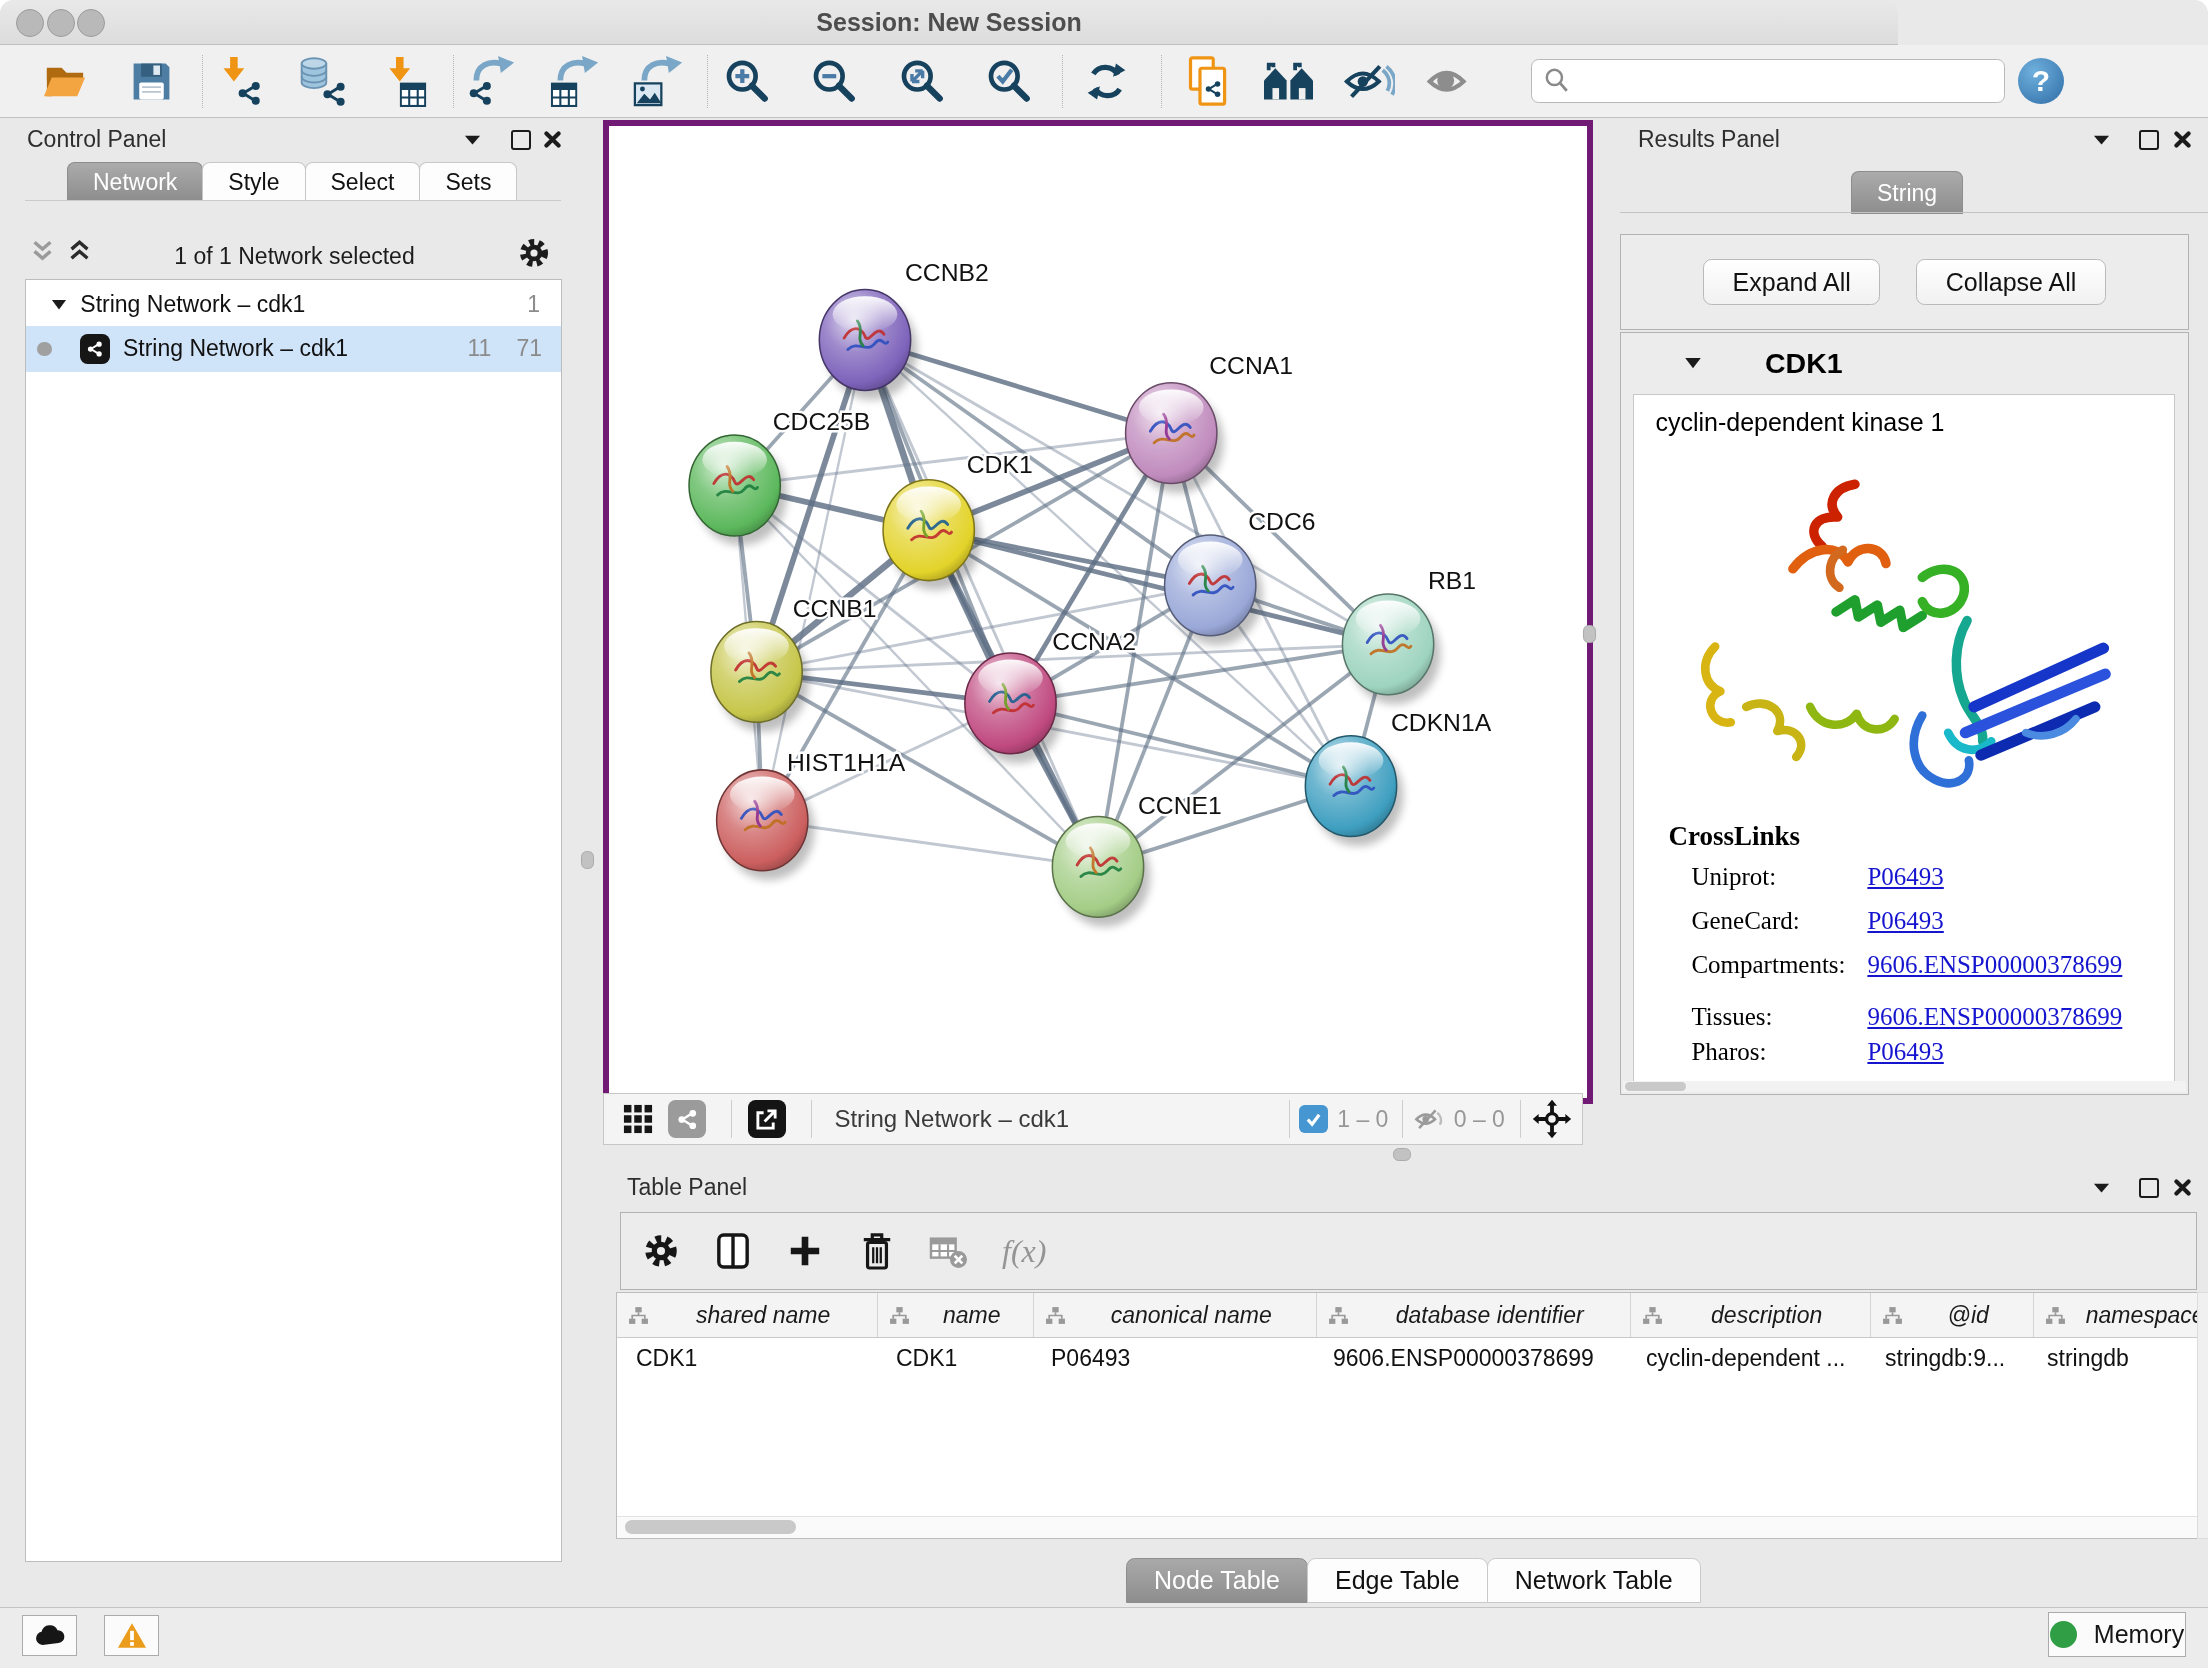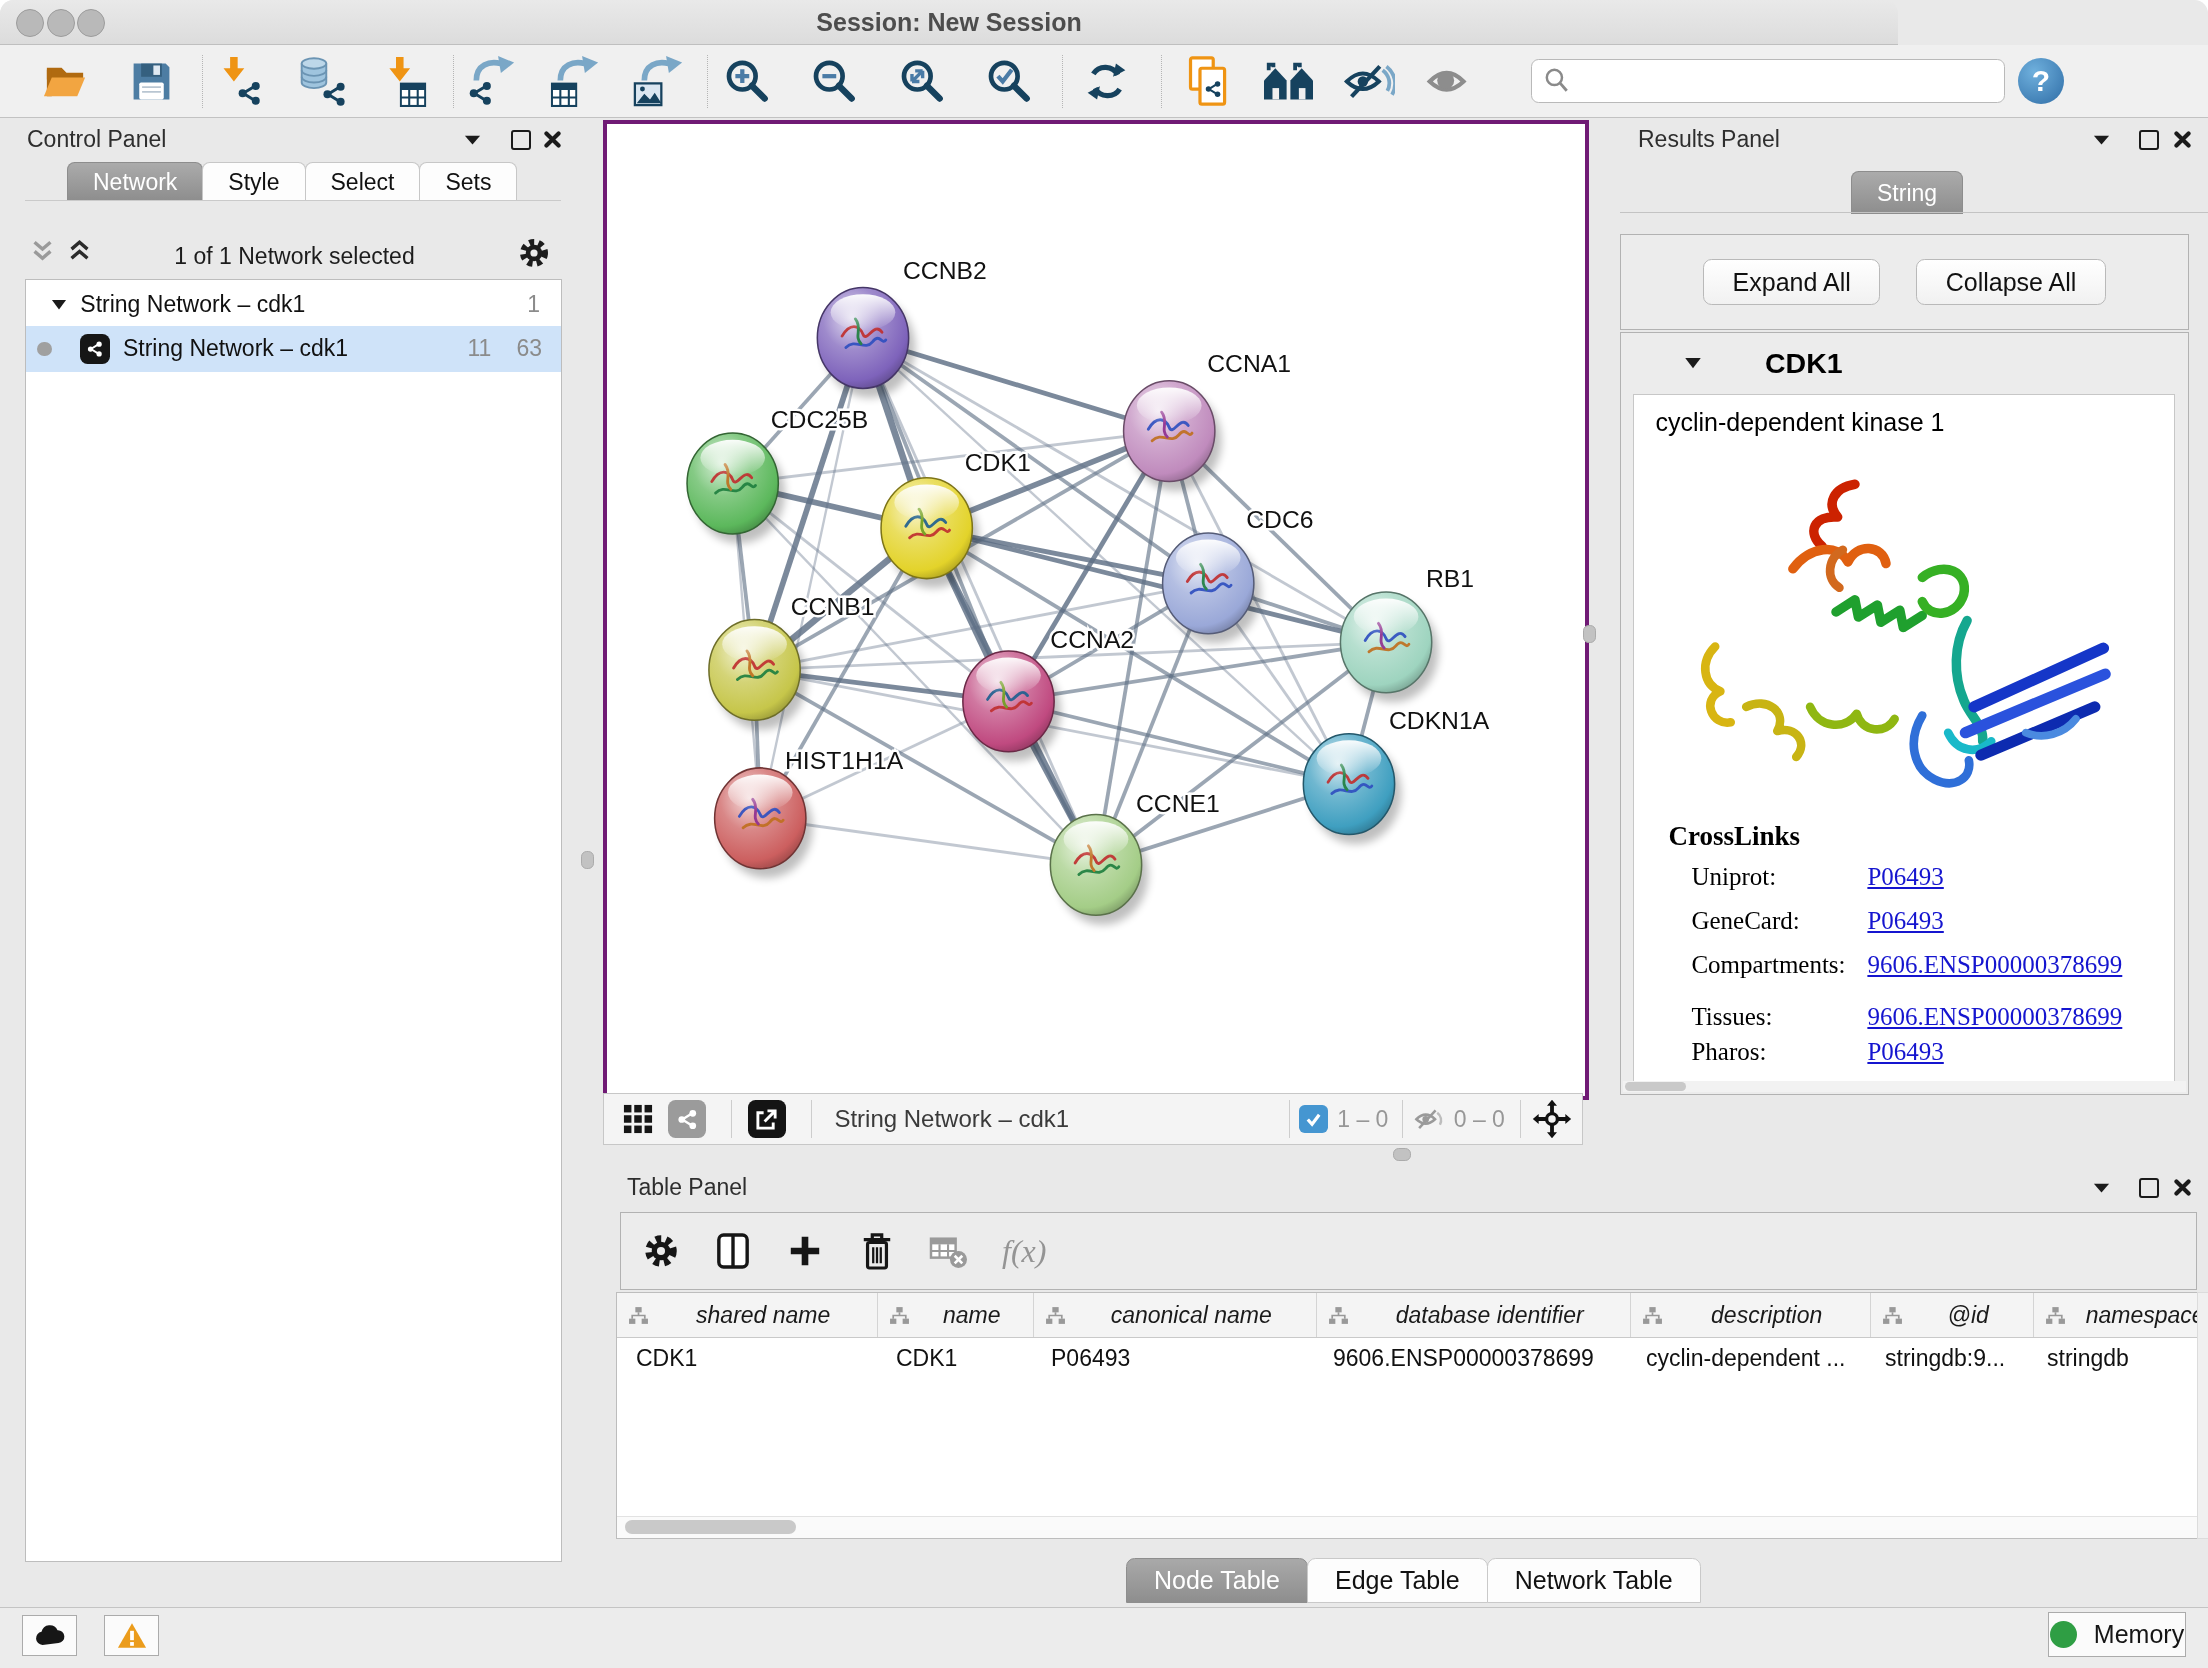--- a/index.html
+++ b/index.html
@@ -39,21 +39,21 @@
   
   .summary{font-size:23px;color:#1c1c1c;}
   .treerow{display:flex;align-items:center;font-size:23px;color:#111;}
   .cnt{color:#8b8b8b;}
   .rowsel{background:#cfe3f9;}
   .badge{width:29.5px;height:29.5px;border-radius:7.6px;background:#161616;color:#fff;
          display:flex;align-items:center;justify-content:center;}
   .badge.gray{background:#9b9b9b;}
   .dot{width:14.3px;height:14.3px;border-radius:50%;background:#a0a0a0;}
   
-  .netcanvas{left:603px;top:120px;width:978px;height:972px;background:#fff;border:4px solid #701a75;}
+  .netcanvas{left:603px;top:120px;width:978px;height:972px;background:#fff;border:6px solid #701a75;}
   .netbar{left:603px;top:1093px;width:978px;height:50px;background:#f4f4f4;border:1px solid #c7c7c7;
           display:flex;align-items:center;}
   .nbsep{width:0;height:38px;border-left:1px solid #cdcdcd;margin:0 9.5px;}
   .netname{font-size:24px;color:#3a3a3a;}
   .gcount{font-size:23px;color:#979797;}
   .checkbox{width:28.5px;height:28.5px;border-radius:5.7px;background:#4596d1;display:flex;align-items:center;justify-content:center;}
   .handle{width:11.4px;height:16px;border-radius:5.7px;background:#c2c2c2;border:1px solid #ababab;}
   
   .linkval{color:#1515cf;text-decoration:underline;}
   .serif{font-family:"Liberation Serif","DejaVu Serif",serif;}
@@ -322,21 +322,21 @@
     </div>
     <div class="treerow rowsel" style="height:46px">
       <div class="dot" style="margin:0 28.5px 0 11.4px"></div>
       <div class="badge" style="margin-right:13.3px">
         <svg width="18" height="18" viewBox="0 0 24 24" style="color:#fff">
             <use href="#sym-share"></use>
           </svg>
       </div>
       <span>String Network – cdk1</span>
       <span class="cnt" style="margin-left:auto">11</span>
-      <span class="cnt" style="margin:0 19px 0 25px">63</span>
+      <span class="cnt" style="margin:0 19px 0 25px">71</span>
     </div>
   </div>
 
   <div class="abs netcanvas">
     <svg id="net-svg" width="978" height="972" viewBox="0 0 1028 1022">
         <defs>
           <filter id="nshadow" x="-60%" y="-60%" width="220%" height="220%">
             <feGaussianBlur stdDeviation="4.5"></feGaussianBlur>
           </filter>
 <linearGradient id="gloss" x1="0" y1="0" x2="0" y2="1">

